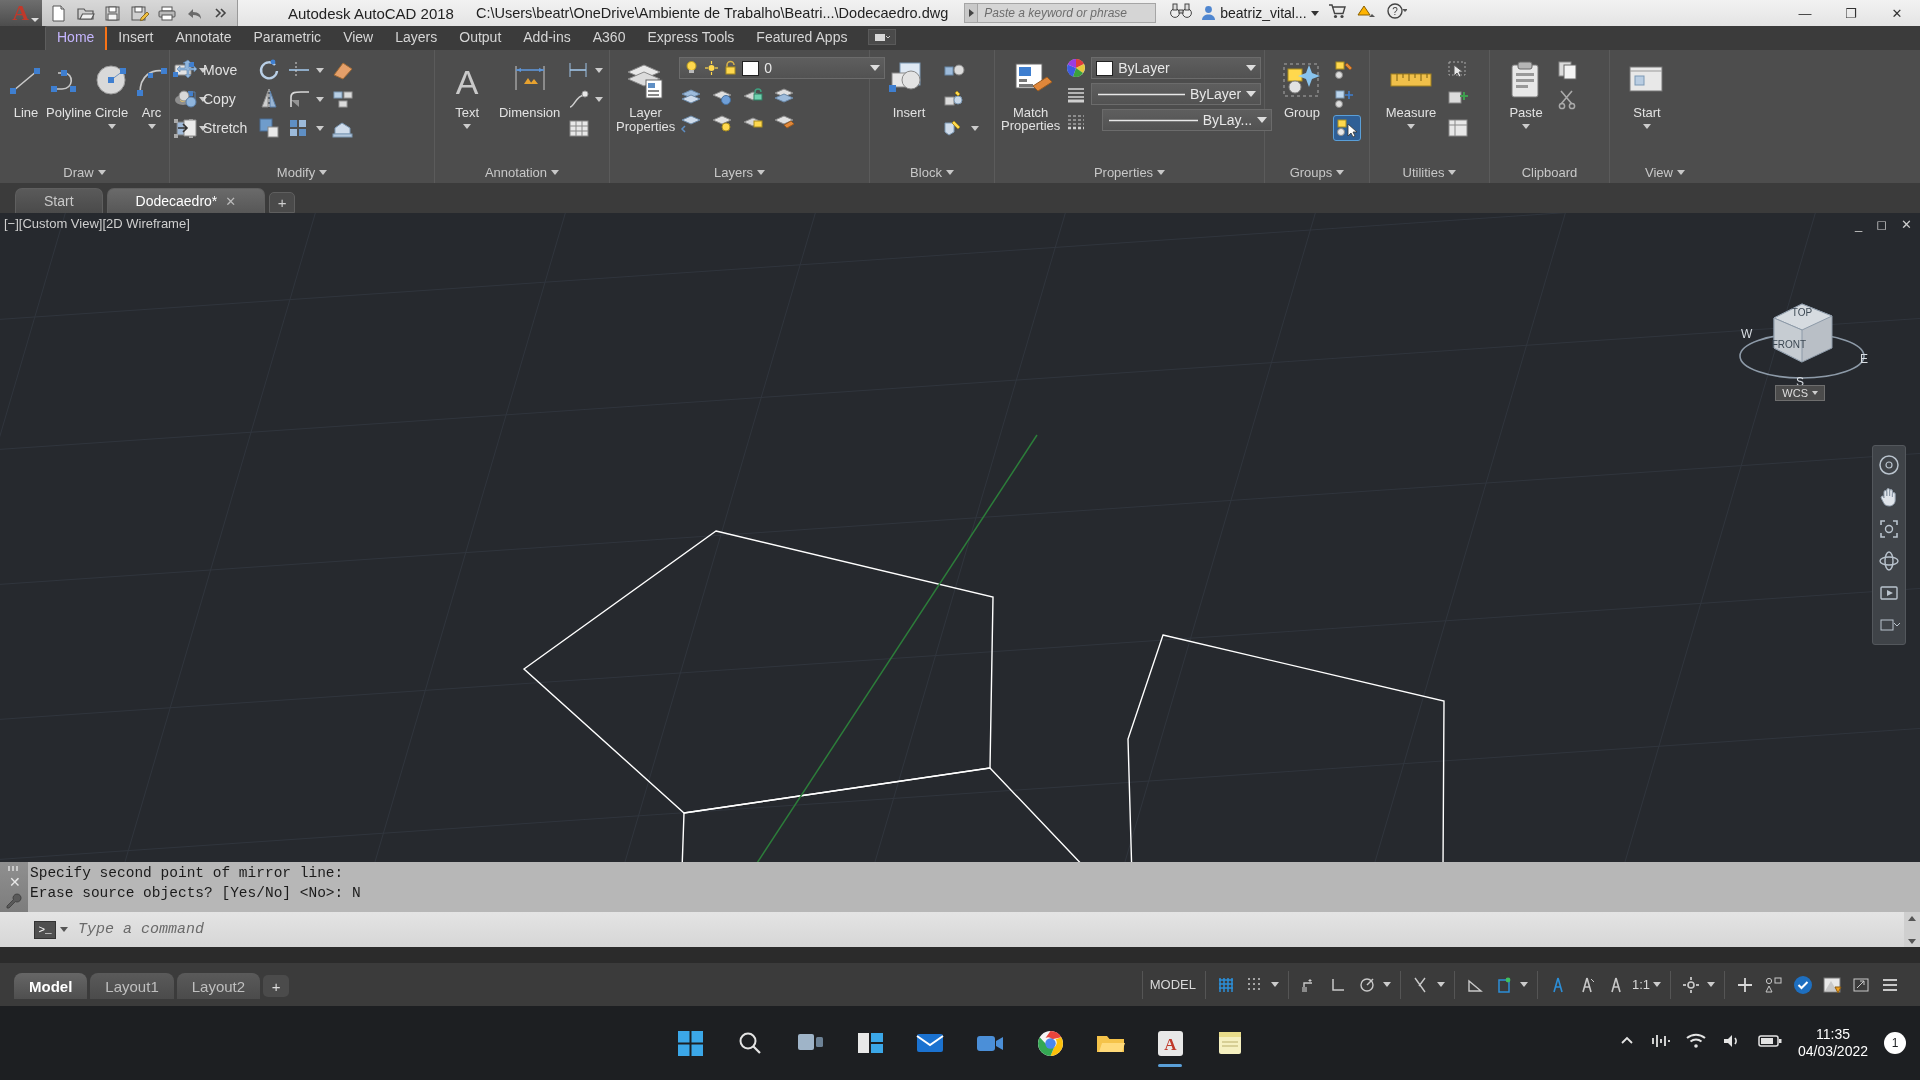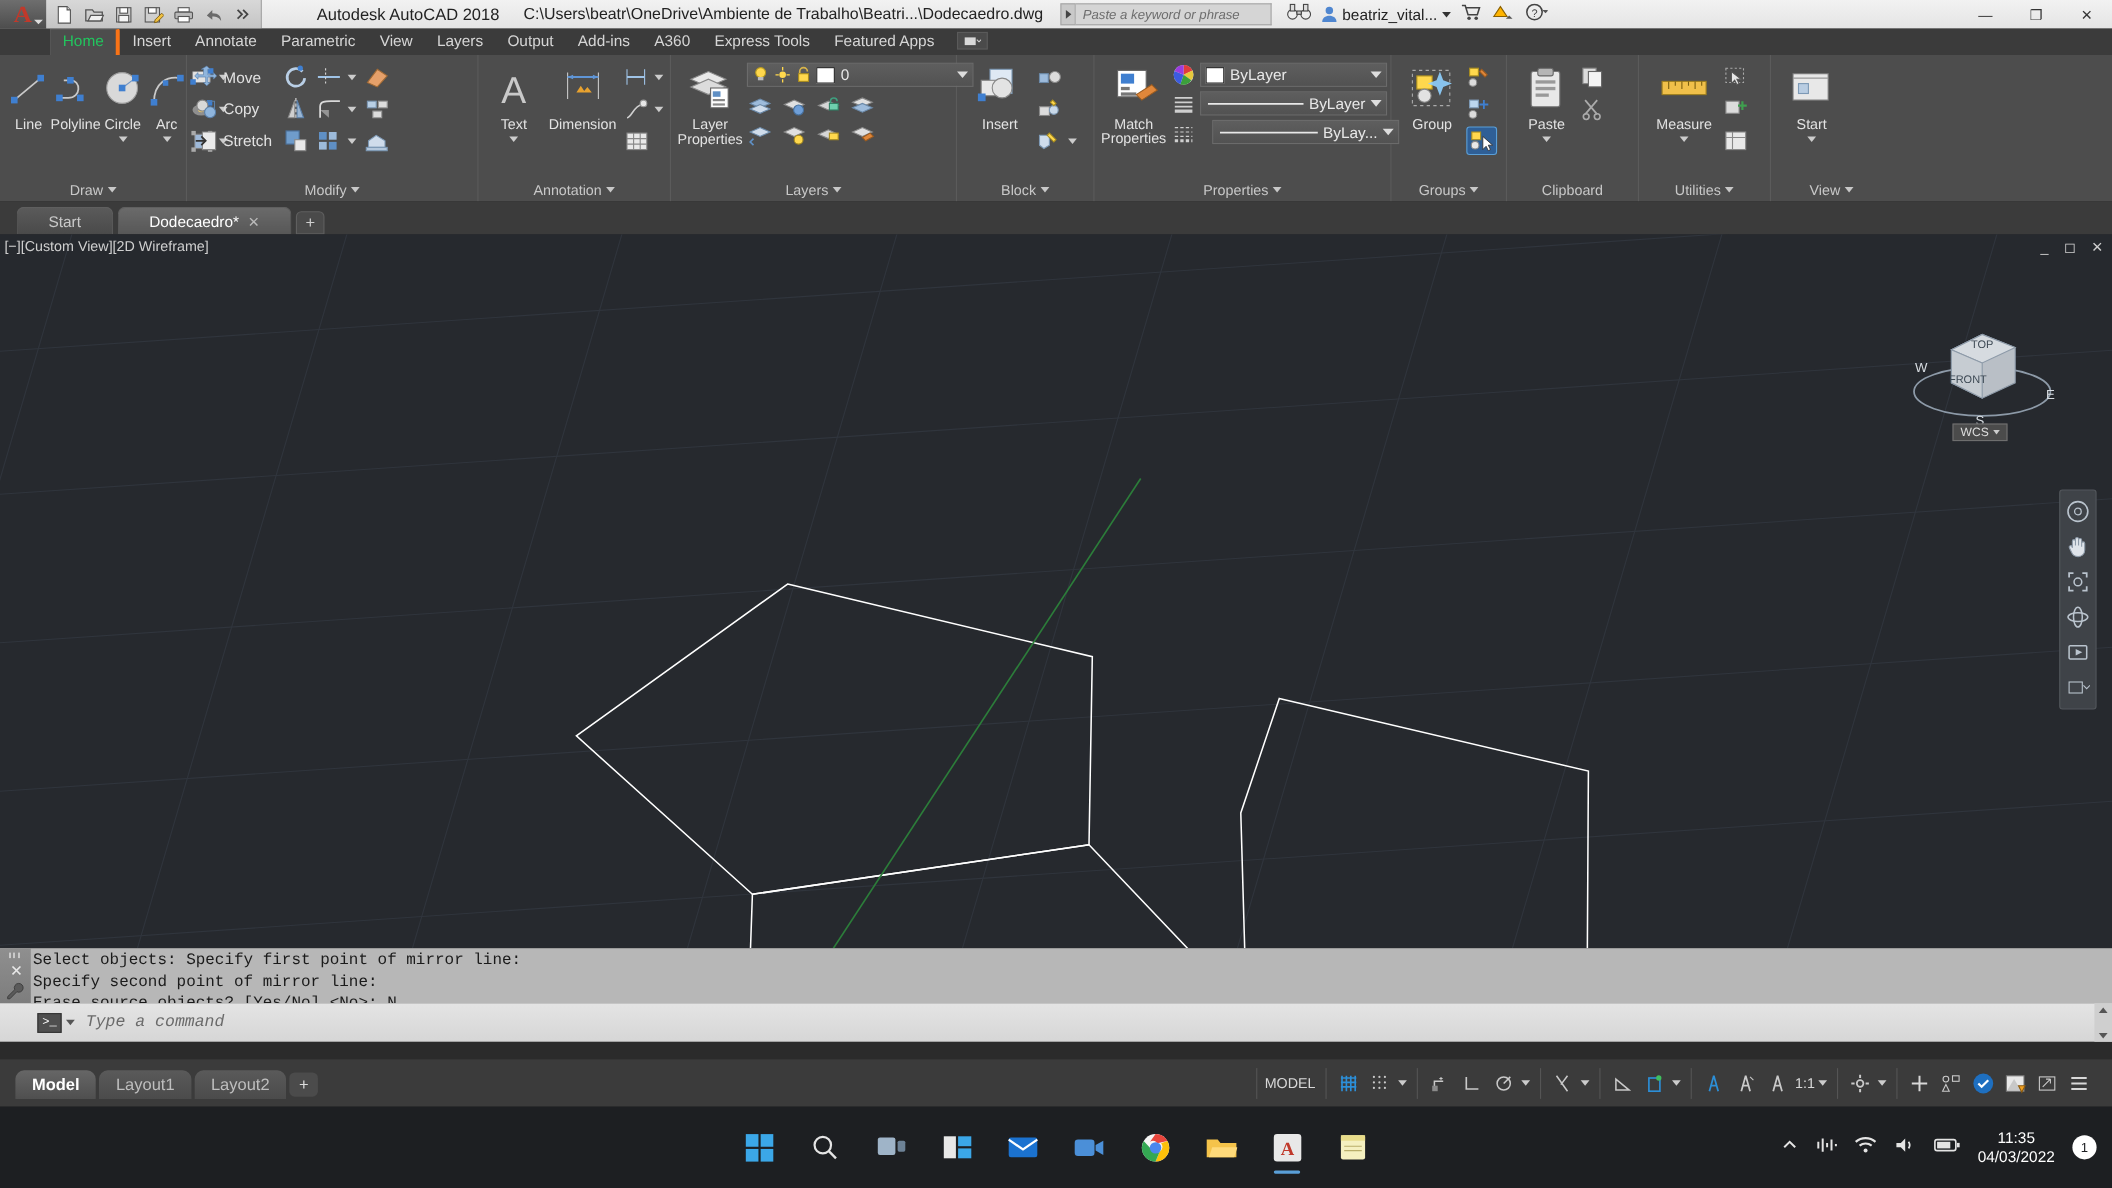--- a/index.html
+++ b/index.html
@@ -33,22 +33,22 @@
   .tb-icons { margin-left:14px; display:flex; align-items:center; gap:9px; }
   .tb-user { font-size:14px; color:#222; display:flex;align-items:center;gap:4px; }
   .winbtns { position:absolute; right:0; top:0; height:26px; display:flex; }
   .winbtn { width:46px;height:26px; display:flex;align-items:center;justify-content:center;
     color:#333; font-size:13px; }
 
   
   .ribbon-tabs { position:absolute; left:0; top:26px; width:1920px; height:24px;
     background:#3b3b3b; display:flex; align-items:flex-end; padding-left:45px; }
   .rtab { padding:2px 11px 4px 11px; font-size:14px; color:#d6d6d6; line-height:17px; }
-  .rtab.active { background:#4d4d4d; color:#22c55e; border-top:1px solid #5d5d5d;
-    border-left:1px solid #5d5d5d; border-right:4px solid #f97316; border-radius:2px 2px 0 0; }
+  .rtab.active { background:#4d4d4d; color:#c4b5fd; border-top:1px solid #5d5d5d;
+    border-left:1px solid #5d5d5d; border-right:2px solid #f97316; border-radius:2px 2px 0 0; }
   .rtab-mini { margin-left:10px; width:28px;height:16px; background:#4a4a4a; border:1px solid #5a5a5a;
     display:flex;align-items:center;justify-content:center; align-self:center; margin-bottom:2px;}
 
   
   .ribbon { position:absolute; left:0; top:50px; width:1920px; height:133px;
     background:#4d4d4d; display:flex; }
   .panel { height:133px; position:relative; display:flex; flex-direction:column;
     border-right:1px solid #5b5b5b; }
   .panel-body { flex:1; display:flex; align-items:flex-start; padding:4px 6px 0 6px; }
   .panel-label { height:22px; display:flex; align-items:center; justify-content:center;
@@ -836,60 +836,20 @@
       </div>
     </div>
     <div class="panel-label">
       <span>Groups</span>
       <i class="dd"></i>
     </div>
   </div>
 
   <div class="panel" style="width:120px">
     <div class="panel-body">
-      <div class="bigbtn" style="width:60px">
-        <span class="ic">
-          <svg width="44" height="42" viewBox="0 0 44 42">
-              <rect x="8" y="5" width="26" height="32" rx="2" fill="#e8e8e8" stroke="#777"></rect>
-              <rect x="14" y="2" width="14" height="7" rx="2" fill="#b5b5b5" stroke="#666"></rect>
-              <rect x="12" y="13" width="18" height="3" fill="#999"></rect>
-              <rect x="12" y="19" width="18" height="3" fill="#999"></rect>
-              <rect x="12" y="25" width="12" height="3" fill="#999"></rect>
-            </svg>
-        </span>
-        <span class="lbl">Paste</span>
-        <i class="dd"></i>
-      </div>
-      <div class="smallcol">
-        <div class="smallrow">
-          <span class="ico">
-              <svg width="24" height="22" viewBox="0 0 24 22">
-                <rect x="3" y="3" width="12" height="14" fill="#dcdcdc" stroke="#888"></rect>
-                <rect x="8" y="6" width="12" height="14" fill="#f4f4f4" stroke="#666"></rect>
-              </svg>
-            </span>
-        </div>
-        <div class="smallrow">
-          <span class="ico">
-              <svg width="24" height="22" viewBox="0 0 24 22">
-                <path d="M5 3 L16 16 M16 3 L5 16" stroke="#aaa" stroke-width="1.6" fill="none"></path>
-                <circle cx="6" cy="18" r="2.6" fill="none" stroke="#aaa" stroke-width="1.5"></circle>
-                <circle cx="16" cy="18" r="2.6" fill="none" stroke="#aaa" stroke-width="1.5"></circle>
-              </svg>
-            </span>
-        </div>
-      </div>
-    </div>
-    <div class="panel-label">
-      <span>Clipboard</span>
-    </div>
-  </div>
-
-  <div class="panel" style="width:120px">
-    <div class="panel-body">
       <div class="bigbtn" style="width:70px">
         <span class="ic">
           <svg width="50" height="42" viewBox="0 0 50 42">
               <rect x="5" y="14" width="40" height="12" fill="#f0c04a" stroke="#a08020"></rect>
               <g stroke="#7a5f10">
                 <line x1="11" y1="14" x2="11" y2="21"></line>
                 <line x1="17" y1="14" x2="17" y2="18"></line>
                 <line x1="23" y1="14" x2="23" y2="21"></line>
                 <line x1="29" y1="14" x2="29" y2="18"></line>
                 <line x1="35" y1="14" x2="35" y2="21"></line>
@@ -924,20 +884,60 @@
                 <line x1="3" y1="8" x2="21" y2="8" stroke="#888"></line>
                 <line x1="9" y1="3" x2="9" y2="19" stroke="#888"></line>
               </svg>
             </span>
         </div>
       </div>
     </div>
     <div class="panel-label">
       <span>Utilities</span>
       <i class="dd"></i>
+    </div>
+  </div>
+
+  <div class="panel" style="width:120px">
+    <div class="panel-body">
+      <div class="bigbtn" style="width:60px">
+        <span class="ic">
+          <svg width="44" height="42" viewBox="0 0 44 42">
+              <rect x="8" y="5" width="26" height="32" rx="2" fill="#e8e8e8" stroke="#777"></rect>
+              <rect x="14" y="2" width="14" height="7" rx="2" fill="#b5b5b5" stroke="#666"></rect>
+              <rect x="12" y="13" width="18" height="3" fill="#999"></rect>
+              <rect x="12" y="19" width="18" height="3" fill="#999"></rect>
+              <rect x="12" y="25" width="12" height="3" fill="#999"></rect>
+            </svg>
+        </span>
+        <span class="lbl">Paste</span>
+        <i class="dd"></i>
+      </div>
+      <div class="smallcol">
+        <div class="smallrow">
+          <span class="ico">
+              <svg width="24" height="22" viewBox="0 0 24 22">
+                <rect x="3" y="3" width="12" height="14" fill="#dcdcdc" stroke="#888"></rect>
+                <rect x="8" y="6" width="12" height="14" fill="#f4f4f4" stroke="#666"></rect>
+              </svg>
+            </span>
+        </div>
+        <div class="smallrow">
+          <span class="ico">
+              <svg width="24" height="22" viewBox="0 0 24 22">
+                <path d="M5 3 L16 16 M16 3 L5 16" stroke="#aaa" stroke-width="1.6" fill="none"></path>
+                <circle cx="6" cy="18" r="2.6" fill="none" stroke="#aaa" stroke-width="1.5"></circle>
+                <circle cx="16" cy="18" r="2.6" fill="none" stroke="#aaa" stroke-width="1.5"></circle>
+              </svg>
+            </span>
+        </div>
+      </div>
+    </div>
+    <div class="panel-label">
+      <span>Clipboard</span>
     </div>
   </div>
 
   <div class="panel" style="width:110px;border-right:none">
     <div class="panel-body">
       <div class="bigbtn" style="width:62px">
         <span class="ic">
           <svg width="46" height="42" viewBox="0 0 46 42">
               <rect x="6" y="7" width="32" height="24" fill="#e8e8e8" stroke="#777"></rect>
               <path d="M6 11 L38 11" stroke="#999"></path>
@@ -1089,21 +1089,20 @@
     <div class="cmd-grip">
       <div style="position:absolute;top:4px;left:8px;width:12px;height:5px;background:repeating-linear-gradient(90deg,#c9c9c9 0 2px,transparent 2px 4px)"></div>
       <div style="position:absolute;top:12px;left:9px;color:#e8e8e8;font-size:14px">✕</div>
       <div style="position:absolute;top:31px;left:6px">
         <svg width="16" height="16" viewBox="0 0 16 16">
             <path d="M11 1a4 4 0 0 0-3.6 5.7L1 13v2h2l6.3-6.4A4 4 0 1 0 11 1z" fill="#5a5a5a" stroke="#3a3a3a" stroke-width=".8"></path>
           </svg>
       </div>
     </div>
     <div class="cmd-lines">
-      <div>Select objects:  Specify first point of mirror line:</div>
       <div>Specify second point of mirror line:</div>
       <div>Erase source objects? [Yes/No] &lt;No&gt;: N</div>
     </div>
   </div>
   <div class="cmd-input-row">
     <div class="cmd-prompt-ic">&gt;_</div>
     <i class="cmd-prompt-dd"></i>
     <div class="cmd-input">Type a command</div>
   </div>
   <div class="cmd-scroll">

